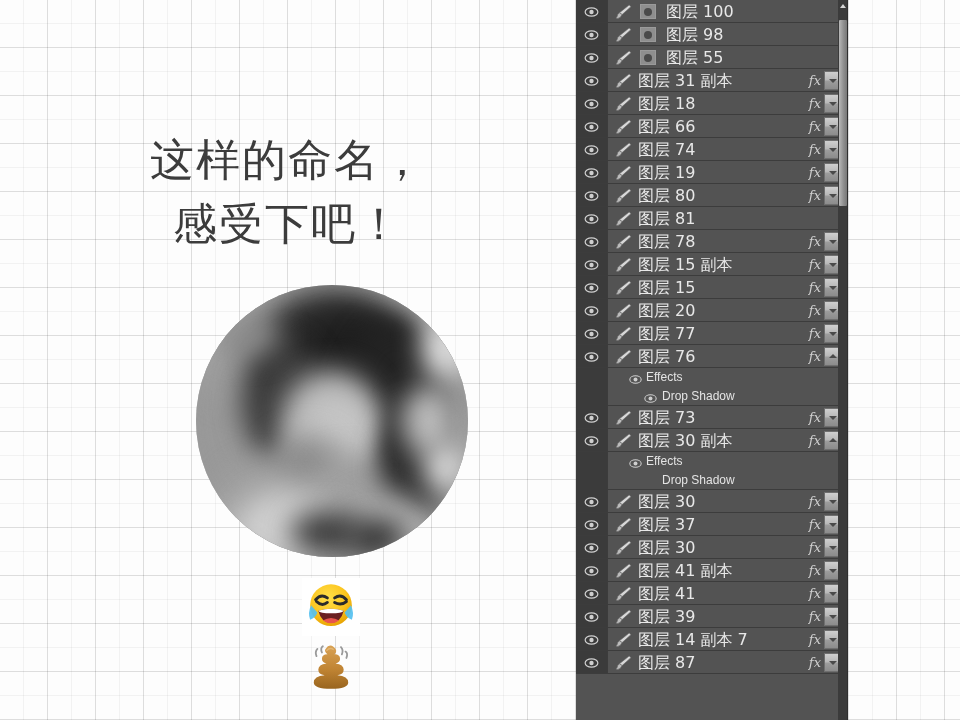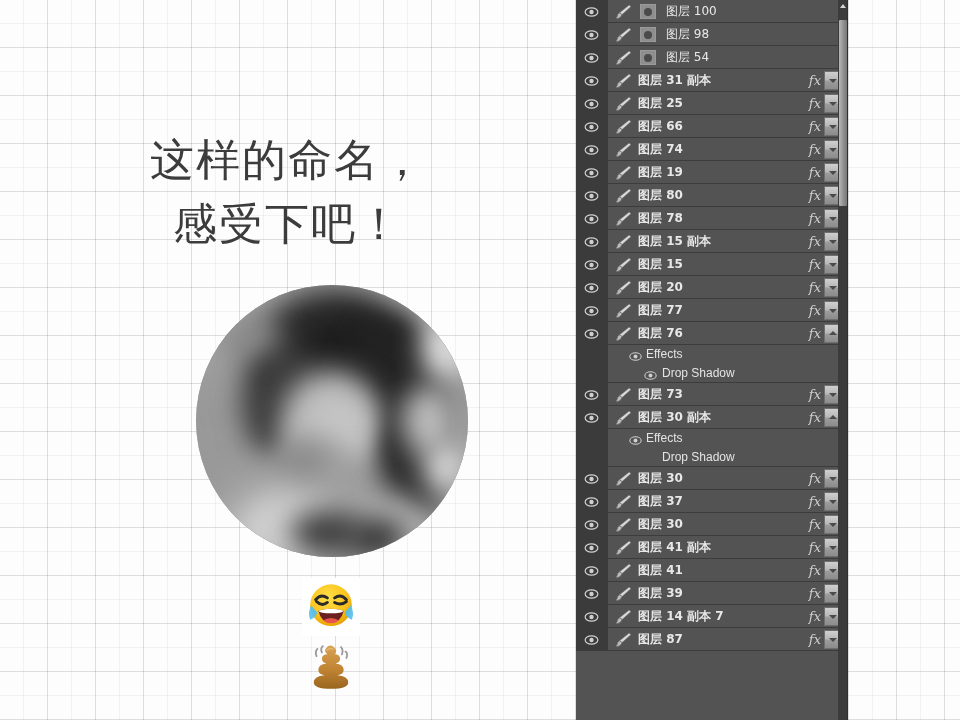--- a/index.html
+++ b/index.html
@@ -95,25 +95,25 @@
   .thumb{
     position:absolute;left:64px;top:4px;width:16px;height:15px;
     border:1px solid #9a9a9a;background:#8e8e8e;box-sizing:border-box;
   }
   .thumb i{
     position:absolute;left:3px;top:3px;width:8px;height:8px;border-radius:50%;
     background:#4a4a4a;display:block;
   }
   .lname{
     position:absolute;top:3px;height:17px;line-height:17px;
-    color:#e8e8e8;font-size:12px;white-space:nowrap;
+    color:#e8e8e8;font-size:16px;white-space:nowrap;
     font-family:"DejaVu Sans","Liberation Sans",sans-serif;
   }
   .lname.indent-thumb{left:90px;}
-  .lname.indent-plain{left:62px;font-weight:bold;}
+  .lname.indent-plain{left:62px;}
   .fx{
     position:absolute;right:26px;top:3px;height:17px;line-height:17px;
     font-family:"DejaVu Serif","Liberation Serif",serif;
     font-style:italic;font-size:13px;color:#d0d0d0;
   }
   .disc{
     position:absolute;right:6px;top:2px;width:17px;height:19px;
     background:linear-gradient(to bottom,#cfcfcf 0%,#b9b9b9 45%,#9c9c9c 55%,#8c8c8c 100%);
     border:1px solid #6f6f6f;box-sizing:border-box;
   }
@@ -283,21 +283,21 @@
             </svg></span>
         </div>
         <div class="sep"></div>
         <span class="brush"><svg viewBox="0 0 20 17" width="18" height="15">
             <path d="M17 1 L19 3 L9 12 L6 10 Z" fill="#d8d8d8" stroke="#6a6a6a" stroke-width=".7"></path>
             <path d="M6 10 L9 12 L7 15 Q4 17 2 16 Q4 14 4 12 Z" fill="#bdbdbd" stroke="#6a6a6a" stroke-width=".7"></path>
           </svg></span>
         <span class="thumb">
           <i></i>
         </span>
-        <span class="lname indent-thumb">图层 54</span>
+        <span class="lname indent-thumb">图层 55</span>
       </div>
       <div class="row">
         <div class="eyecell">
           <span class="eye"><svg viewBox="0 0 16 11" width="15" height="10">
               <ellipse cx="8" cy="5.5" rx="7" ry="4.6" fill="none" stroke="#cfcfcf" stroke-width="1.3"></ellipse>
               <circle cx="8" cy="5.5" r="2.4" fill="#cfcfcf"></circle>
             </svg></span>
         </div>
         <div class="sep"></div>
         <span class="brush"><svg viewBox="0 0 20 17" width="18" height="15">
@@ -315,21 +315,21 @@
           <span class="eye"><svg viewBox="0 0 16 11" width="15" height="10">
               <ellipse cx="8" cy="5.5" rx="7" ry="4.6" fill="none" stroke="#cfcfcf" stroke-width="1.3"></ellipse>
               <circle cx="8" cy="5.5" r="2.4" fill="#cfcfcf"></circle>
             </svg></span>
         </div>
         <div class="sep"></div>
         <span class="brush"><svg viewBox="0 0 20 17" width="18" height="15">
             <path d="M17 1 L19 3 L9 12 L6 10 Z" fill="#d8d8d8" stroke="#6a6a6a" stroke-width=".7"></path>
             <path d="M6 10 L9 12 L7 15 Q4 17 2 16 Q4 14 4 12 Z" fill="#bdbdbd" stroke="#6a6a6a" stroke-width=".7"></path>
           </svg></span>
-        <span class="lname indent-plain">图层 25</span>
+        <span class="lname indent-plain">图层 18</span>
         <span class="fx">fx</span>
         <span class="disc">
           <span class="tri"></span>
         </span>
       </div>
       <div class="row">
         <div class="eyecell">
           <span class="eye"><svg viewBox="0 0 16 11" width="15" height="10">
               <ellipse cx="8" cy="5.5" rx="7" ry="4.6" fill="none" stroke="#cfcfcf" stroke-width="1.3"></ellipse>
               <circle cx="8" cy="5.5" r="2.4" fill="#cfcfcf"></circle>
@@ -392,20 +392,34 @@
         <div class="sep"></div>
         <span class="brush"><svg viewBox="0 0 20 17" width="18" height="15">
             <path d="M17 1 L19 3 L9 12 L6 10 Z" fill="#d8d8d8" stroke="#6a6a6a" stroke-width=".7"></path>
             <path d="M6 10 L9 12 L7 15 Q4 17 2 16 Q4 14 4 12 Z" fill="#bdbdbd" stroke="#6a6a6a" stroke-width=".7"></path>
           </svg></span>
         <span class="lname indent-plain">图层 80</span>
         <span class="fx">fx</span>
         <span class="disc">
           <span class="tri"></span>
         </span>
+      </div>
+      <div class="row">
+        <div class="eyecell">
+          <span class="eye"><svg viewBox="0 0 16 11" width="15" height="10">
+              <ellipse cx="8" cy="5.5" rx="7" ry="4.6" fill="none" stroke="#cfcfcf" stroke-width="1.3"></ellipse>
+              <circle cx="8" cy="5.5" r="2.4" fill="#cfcfcf"></circle>
+            </svg></span>
+        </div>
+        <div class="sep"></div>
+        <span class="brush"><svg viewBox="0 0 20 17" width="18" height="15">
+            <path d="M17 1 L19 3 L9 12 L6 10 Z" fill="#d8d8d8" stroke="#6a6a6a" stroke-width=".7"></path>
+            <path d="M6 10 L9 12 L7 15 Q4 17 2 16 Q4 14 4 12 Z" fill="#bdbdbd" stroke="#6a6a6a" stroke-width=".7"></path>
+          </svg></span>
+        <span class="lname indent-plain">图层 81</span>
       </div>
       <div class="row">
         <div class="eyecell">
           <span class="eye"><svg viewBox="0 0 16 11" width="15" height="10">
               <ellipse cx="8" cy="5.5" rx="7" ry="4.6" fill="none" stroke="#cfcfcf" stroke-width="1.3"></ellipse>
               <circle cx="8" cy="5.5" r="2.4" fill="#cfcfcf"></circle>
             </svg></span>
         </div>
         <div class="sep"></div>
         <span class="brush"><svg viewBox="0 0 20 17" width="18" height="15">

